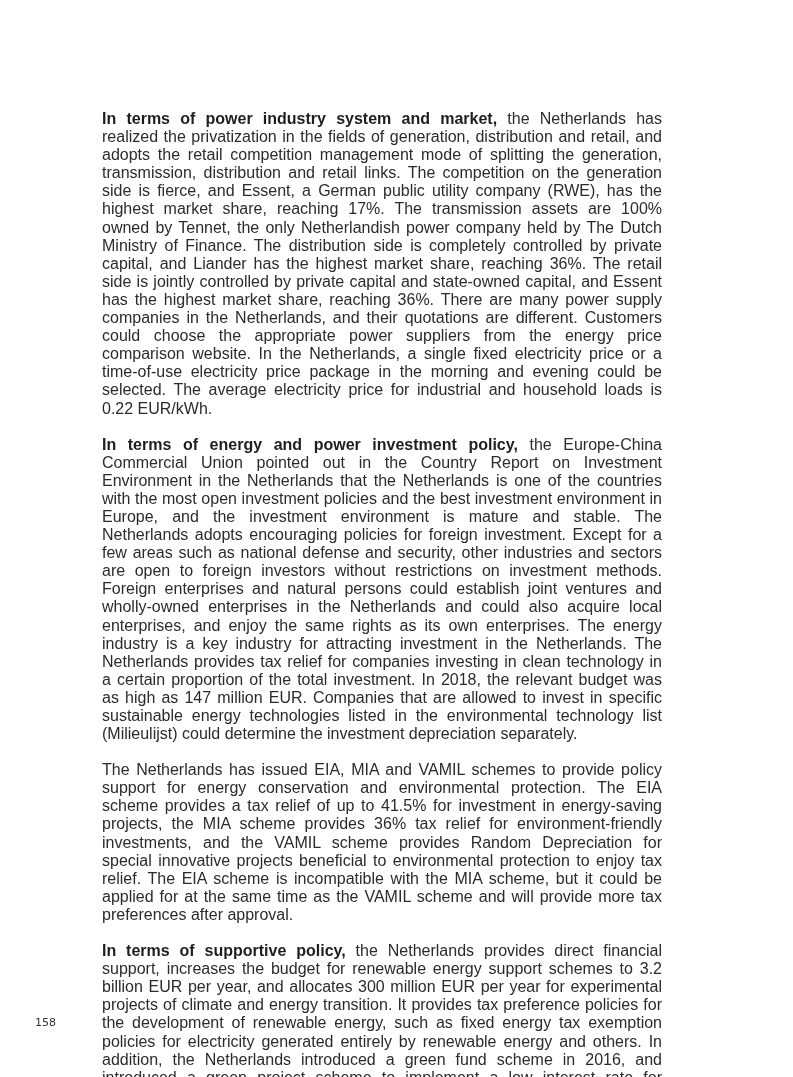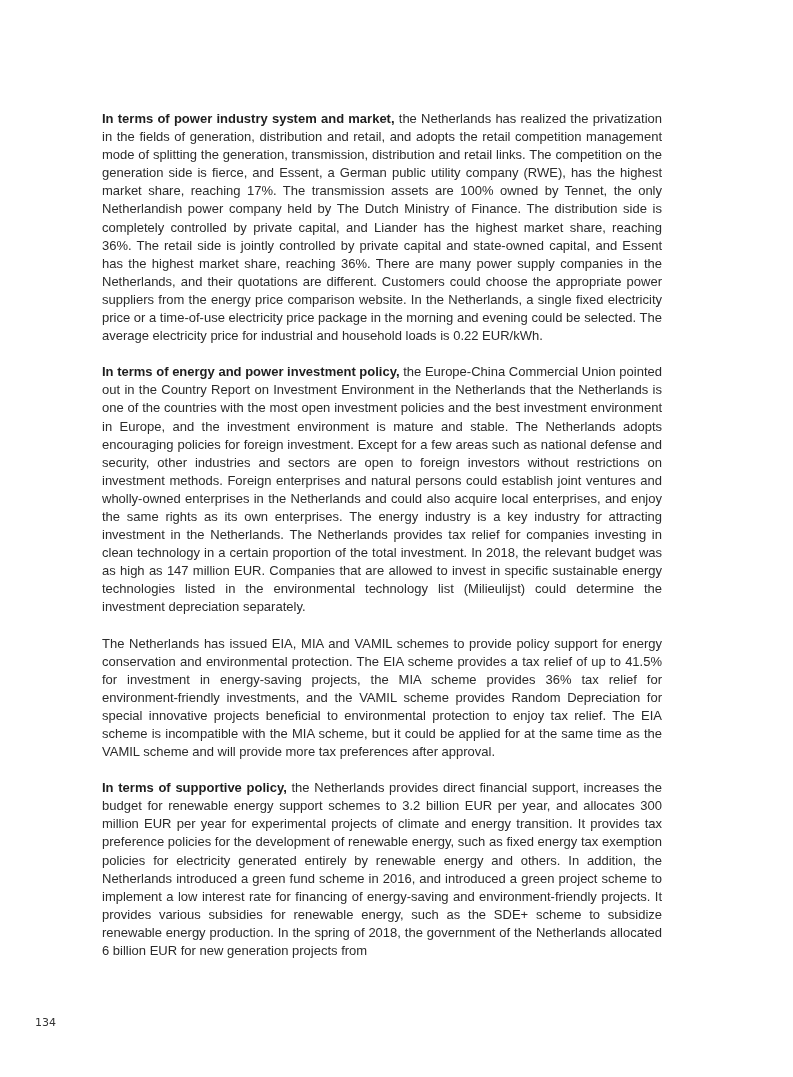--- a/index.html
+++ b/index.html
@@ -13,21 +13,21 @@
       color: #2b2b2b;
     }
     .content {
       position: absolute;
       left: 102px;
       top: 110px;
       width: 560px;
     }
     .para {
       margin: 0 0 18px 0;
-      font-size: 13px;
+      font-size: 16px;
       line-height: 18.1px;
       text-align: justify;
       letter-spacing: 0px;
       word-spacing: 0px;
     }
     .lead { font-weight: bold; color: #1e1e1e; }
     .ital { }
     .page-number {
       position: absolute;
       left: 35px;
@@ -43,13 +43,13 @@
 <div class="content">
   <p class="para"><span class="lead">In terms of power industry system and market,</span><span> the Netherlands has realized the privatization in the fields of generation, distribution and retail, and adopts the retail competition management mode of splitting the generation, transmission, distribution and retail links. The competition on the generation side is fierce, and Essent, a German public utility company (RWE), has the highest market share, reaching 17%. The transmission assets are 100% owned by Tennet, the only Netherlandish power company held by The Dutch Ministry of Finance. The distribution side is completely controlled by private capital, and Liander has the highest market share, reaching 36%. The retail side is jointly controlled by private capital and state-owned capital, and Essent has the highest market share, reaching 36%. There are many power supply companies in the Netherlands, and their quotations are different. Customers could choose the appropriate power suppliers from the energy price comparison website. In the Netherlands, a single fixed electricity price or a time-of-use electricity price package in the morning and evening could be selected. The average electricity price for industrial and household loads is 0.22 EUR/kWh.</span></p>
 
   <p class="para"><span class="lead">In terms of energy and power investment policy,</span><span> the Europe-China Commercial Union pointed out in the </span><span class="ital">Country Report on Investment Environment in the Netherlands</span><span> that the Netherlands is one of the countries with the most open investment policies and the best investment environment in Europe, and the investment environment is mature and stable. The Netherlands adopts encouraging policies for foreign investment. Except for a few areas such as national defense and security, other industries and sectors are open to foreign investors without restrictions on investment methods. Foreign enterprises and natural persons could establish joint ventures and wholly-owned enterprises in the Netherlands and could also acquire local enterprises, and enjoy the same rights as its own enterprises. The energy industry is a key industry for attracting investment in the Netherlands. The Netherlands provides tax relief for companies investing in clean technology in a certain proportion of the total investment. In 2018, the relevant budget was as high as 147 million EUR. Companies that are allowed to invest in specific sustainable energy technologies listed in the environmental technology list (Milieulijst) could determine the investment depreciation separately.</span></p>
 
   <p class="para"><span>The Netherlands has issued EIA, MIA and VAMIL schemes to provide policy support for energy conservation and environmental protection. The EIA scheme provides a tax relief of up to 41.5% for investment in energy-saving projects, the MIA scheme provides 36% tax relief for environment-friendly investments, and the VAMIL scheme provides Random Depreciation for special innovative projects beneficial to environmental protection to enjoy tax relief. The EIA scheme is incompatible with the MIA scheme, but it could be applied for at the same time as the VAMIL scheme and will provide more tax preferences after approval.</span></p>
 
   <p class="para"><span class="lead">In terms of supportive policy,</span><span> the Netherlands provides direct financial support, increases the budget for renewable energy support schemes to 3.2 billion EUR per year, and allocates 300 million EUR per year for experimental projects of climate and energy transition. It provides tax preference policies for the development of renewable energy, such as fixed energy tax exemption policies for electricity generated entirely by renewable energy and others. In addition, the Netherlands introduced a green fund scheme in 2016, and introduced a green project scheme to implement a low interest rate for financing of energy-saving and environment-friendly projects. It provides various subsidies for renewable energy, such as the SDE+ scheme to subsidize renewable energy production. In the spring of 2018, the government of the Netherlands allocated 6 billion EUR for new generation projects from</span></p>
 </div>
 
-<div class="page-number">134</div>
+<div class="page-number">158</div>
 
 </body></html>

